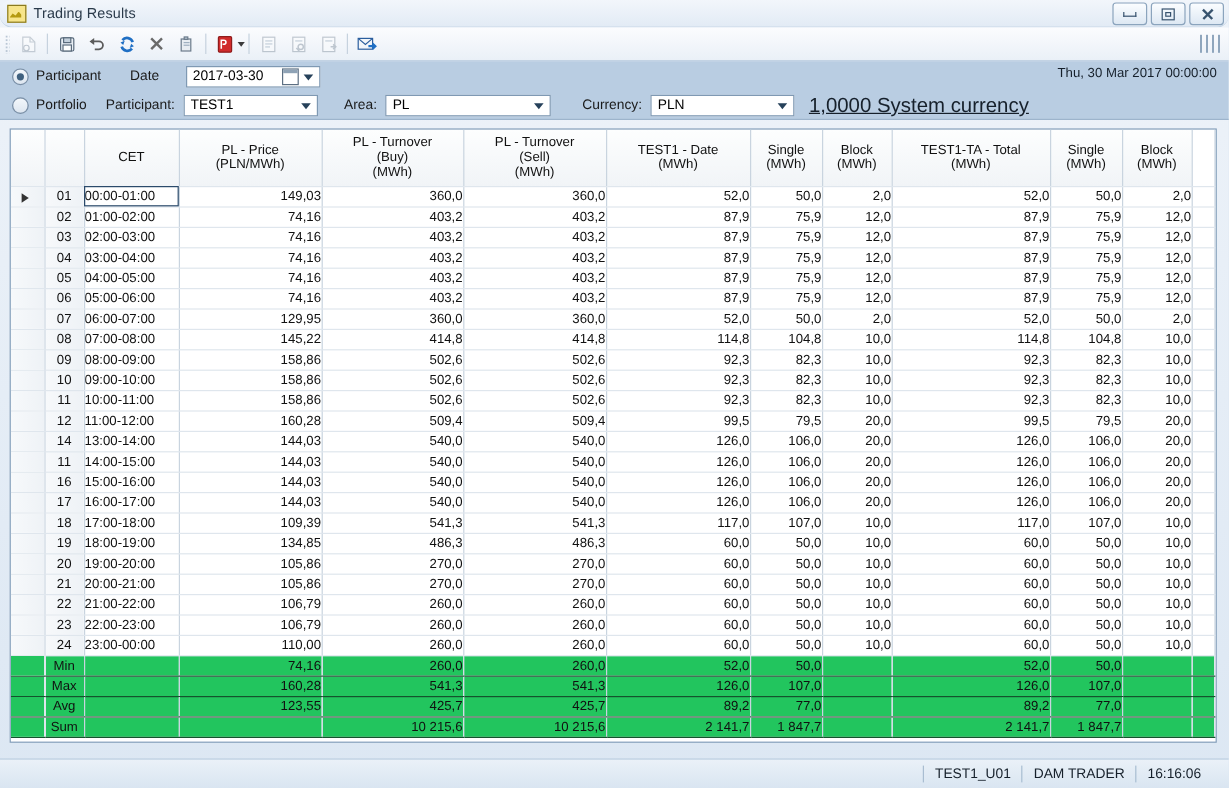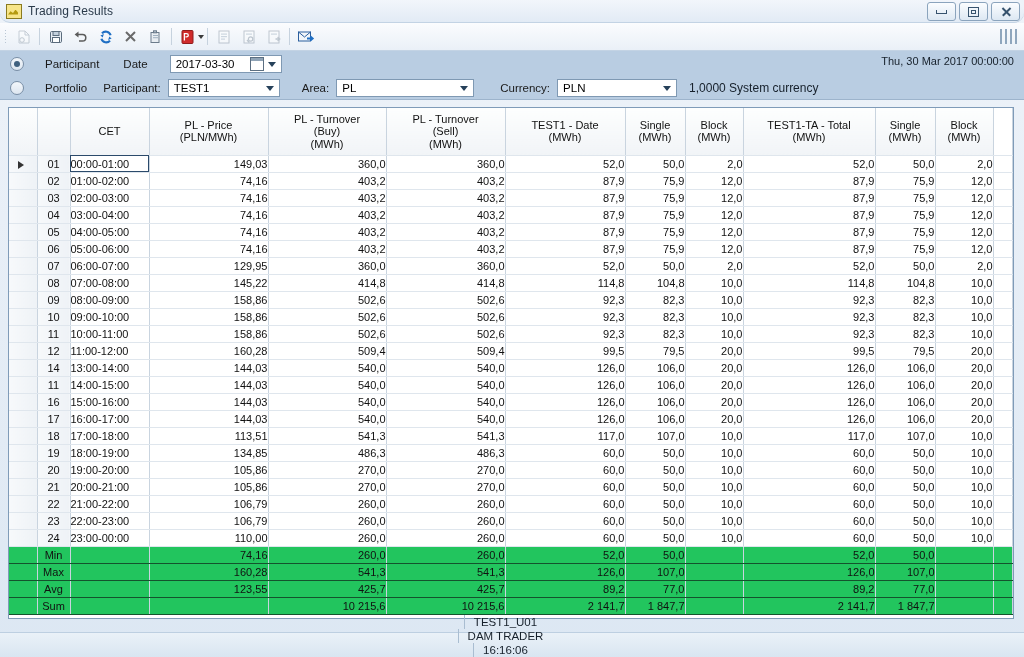--- a/index.html
+++ b/index.html
@@ -85,36 +85,36 @@
   .frow.r2{top:25px;}
   .radio{
     width:12px;height:12px;border-radius:50%;
     border:1px solid #7a8fa6;background:linear-gradient(#f3f7fb,#dde6f0);
     position:relative;flex:0 0 auto;
   }
   .radio.on:after{
     content:"";position:absolute;left:3px;top:3px;width:6px;height:6px;border-radius:50%;
     background:#40617f;
   }
-  .radio-wrap{display:flex;align-items:center;gap:21px;}
+  .radio-wrap{display:flex;align-items:center;gap:6px;}
   .lbl{font-size:11.5px;color:#1a1a1a;white-space:nowrap;}
   .fld{
     height:18px;background:#fff;border:1px solid #7f99b3;
     display:flex;align-items:center;padding:0 3px 0 5px;
     box-sizing:border-box;font-size:11.5px;
   }
   .fld .val{flex:1;white-space:nowrap;overflow:hidden;}
   .cal-ic{width:12px;height:12px;border:1px solid #5c6f82;background:#fff;position:relative;}
   .cal-ic:before{content:"";position:absolute;left:0;right:0;top:0;height:3px;background:#8fa3b6;}
   .caret{
     width:0;height:0;border-left:4px solid transparent;border-right:4px solid transparent;
     border-top:5px solid #26415a;margin-left:4px;margin-right:2px;
   }
   .dt-right{position:absolute;right:10px;top:3px;font-size:11px;color:#16202b;}
-  .sys-cur{font-size:12px;color:#16202b;white-space:nowrap;}
+  .sys-cur{font-size:17px;color:#16202b;white-space:nowrap;text-decoration:underline;}
 
   
   .gridwrap{
     position:absolute;left:8px;top:107px;width:1006px;height:512px;
     background:#fff;border:1px solid #7f9bb8;box-sizing:border-box;overflow:hidden;
   }
   table.grid{border-collapse:collapse;table-layout:fixed;width:100%;}
   table.grid th,table.grid td{
     font-size:11px;font-weight:normal;padding:0;
     border-right:1px solid #c9d4df;border-bottom:1px solid #dfe6ed;
@@ -156,21 +156,21 @@
   col.c-tot{width:120px}col.c-sgl{width:60px}col.c-blk{width:58px}
   col.c-tot2{width:132px}col.c-sgl2{width:60px}col.c-blk2{width:58px}
   col.c-fill{width:auto}
 
   
   .statusbar{
     position:absolute;left:0;right:0;bottom:0;height:24px;
     background:linear-gradient(#eaf1f8,#d9e5f1);
     border-top:1px solid #bdcfe1;
     display:flex;align-items:center;justify-content:flex-end;
-    padding-right:14px;gap:0;flex-direction:column;
+    padding-right:14px;gap:0;
   }
   .sb-cell{
     font-size:11.5px;color:#16202b;padding:0 9px;
     border-left:1px solid #a9bdd1;line-height:14px;
   }
 </style>
 </head>
 <body>
 
 <div class="window">
@@ -635,21 +635,21 @@
             <td class="num">20,0</td>
             <td class="num grp">126,0</td>
             <td class="num">106,0</td>
             <td class="num">20,0</td>
             <td class="filler"></td>
           </tr>
           <tr>
             <td class="idx"></td>
             <td class="rn">18</td>
             <td class="cet">17:00-18:00</td>
-            <td class="num">113,51</td>
+            <td class="num">109,39</td>
             <td class="num">541,3</td>
             <td class="num">541,3</td>
             <td class="num grp">117,0</td>
             <td class="num">107,0</td>
             <td class="num">10,0</td>
             <td class="num grp">117,0</td>
             <td class="num">107,0</td>
             <td class="num">10,0</td>
             <td class="filler"></td>
           </tr>

